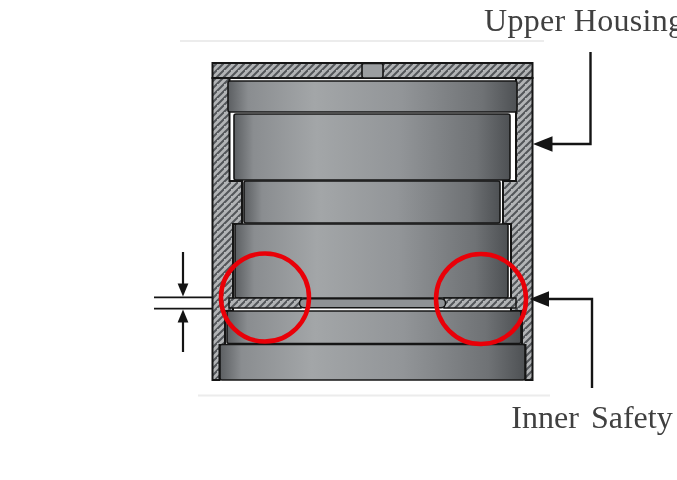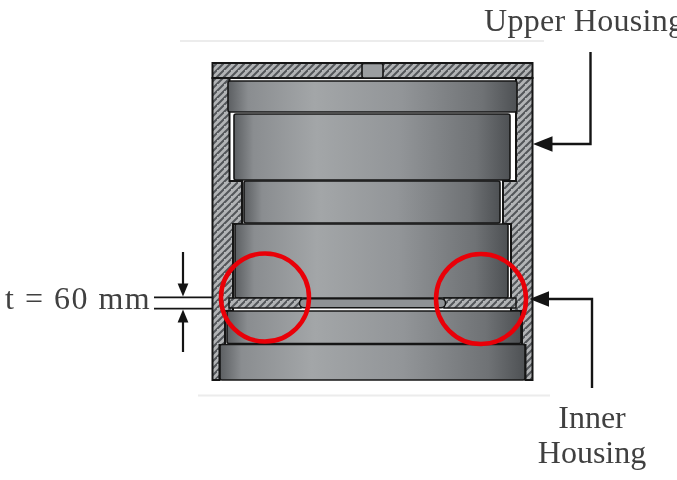--- a/index.html
+++ b/index.html
@@ -96,19 +96,18 @@
     </g>
 
     <g>
       <polyline points="548,299 592,299 592,388" fill="none" stroke="#141414" stroke-width="2.4"></polyline>
       <polygon points="529.5,299 549,291.3 549,306.7" fill="#141414"></polygon>
     </g>
   </svg>
 
   <div class="label upper-label">Upper Housing</div>
 
-  <div class="label t-label">t = 60 mm</div>
 
   <div class="label inner-label">
-    <div>Inner Housing</div>
+    <div>Inner Safety</div>
   </div>
 
 </div>
 
 </body></html>

